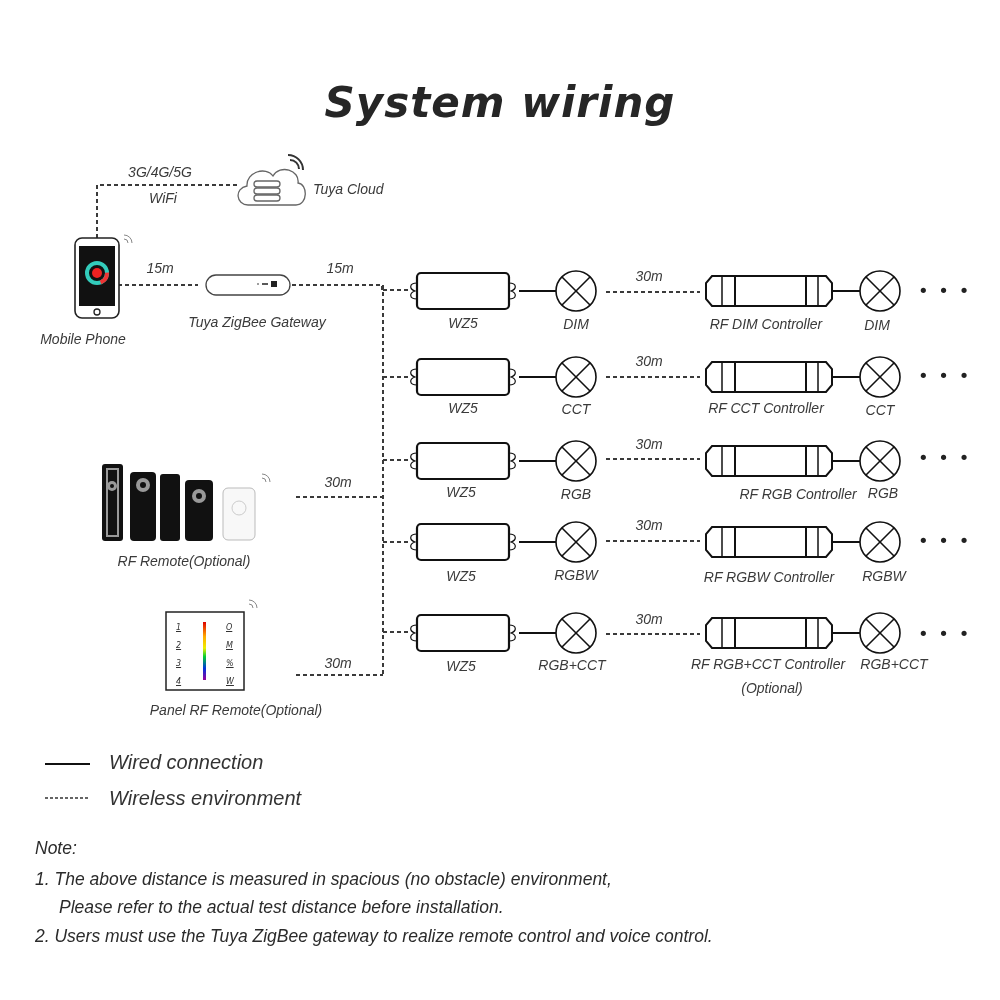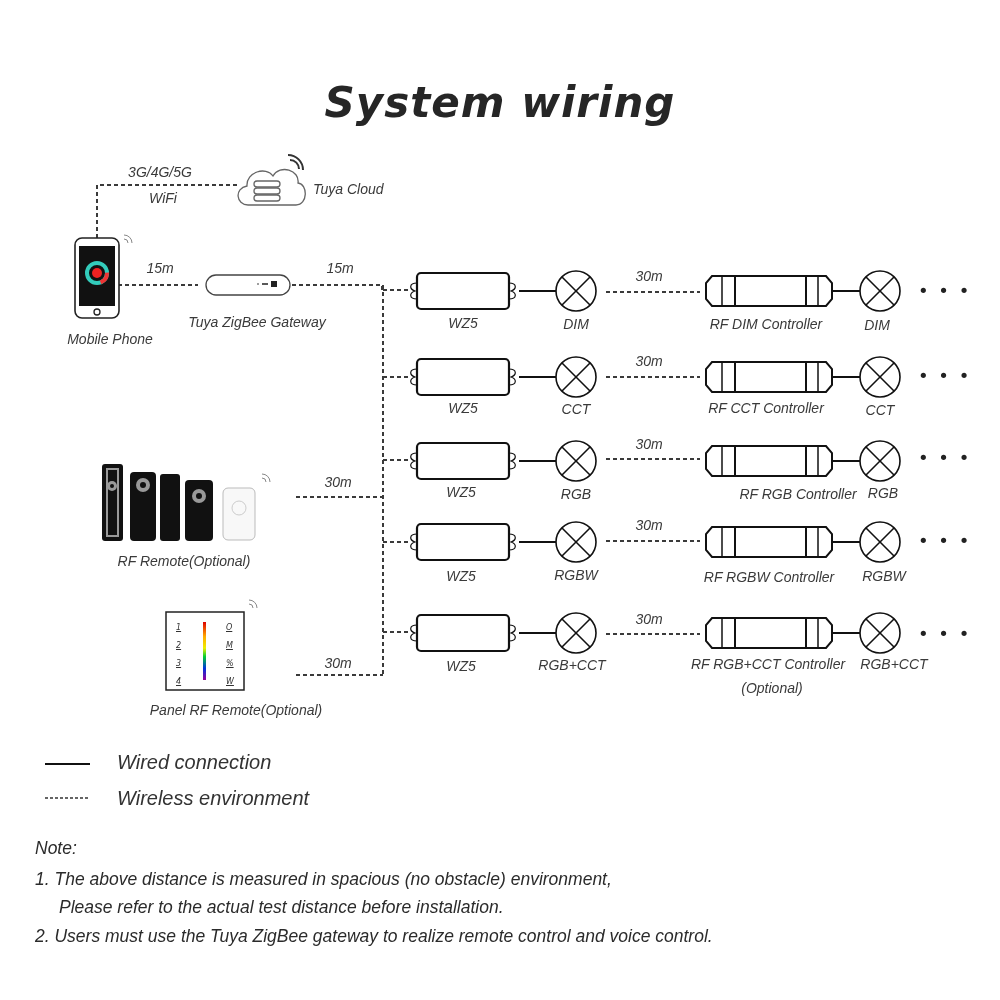--- a/index.html
+++ b/index.html
@@ -3,21 +3,21 @@
 <meta charset="utf-8">
 <style>
   html, body { margin:0; padding:0; background:#ffffff; }
   body { width:1000px; height:1000px; position:relative; overflow:hidden;
          font-family: "DejaVu Sans", sans-serif; color:#2b2b2b; }
   .abs { position:absolute; white-space:nowrap;font-style:italic; }
   .title { left:0; width:1000px; top:78px; text-align:center; font-size:42px; font-weight:bold;
            color:#262626; letter-spacing:1px; font-family:"DejaVu Sans", sans-serif; }
   .lbl { font-size:14px; color:#3a3a3a; font-family:"Liberation Sans", sans-serif; }
   .lblc { text-align:left; transform:translateX(-50%); }
-  .legend { font-size:20px; color:#333; font-family:"Liberation Sans", sans-serif;margin-left:8px; }
+  .legend { font-size:20px; color:#333; font-family:"Liberation Sans", sans-serif; }
   .note { font-size:17.5px; color:#2b2b2b; font-family:"Liberation Sans", sans-serif; }
   svg { position:absolute; left:0; top:0; }
   .dots { font-size:18px; letter-spacing:2px; color:#222; }
 </style>
 </head>
 <body>
 
 <div class="abs title">System wiring</div>
 
 <svg width="1000" height="1000">
@@ -198,21 +198,21 @@
       <line x1="894" y1="619" x2="866" y2="647" stroke="#111" stroke-width="1.6"></line>
     </g>
 
   <line x1="45" y1="764" x2="90" y2="764" stroke="#111" stroke-width="2"></line>
   <line x1="45" y1="798" x2="90" y2="798" stroke="#333" stroke-width="1.5" stroke-dasharray="3,2"></line>
 </svg>
 
 <div class="abs lbl lblc" style="left:160px;top:164px;">3G/4G/5G</div>
 <div class="abs lbl lblc" style="left:163px;top:190px;">WiFi</div>
 <div class="abs lbl" style="left:313px;top:181px;">Tuya Cloud</div>
-<div class="abs lbl lblc" style="left:110px;top:331px;">Mobile Phone</div>
+<div class="abs lbl lblc" style="left:83px;top:331px;">Mobile Phone</div>
 <div class="abs lbl lblc" style="left:160px;top:260px;">15m</div>
 <div class="abs lbl lblc" style="left:340px;top:260px;">15m</div>
 <div class="abs lbl lblc" style="left:257px;top:314px;">Tuya ZigBee Gateway</div>
 
 <div class="abs lbl lblc" style="left:338px;top:474px;">30m</div>
 <div class="abs lbl lblc" style="left:178px;top:553px;padding-left:12px;">RF Remote(Optional)</div>
 <div class="abs lbl lblc" style="left:338px;top:655px;">30m</div>
 <div class="abs lbl lblc" style="left:211px;top:702px;margin-left:25px;">Panel RF Remote(Optional)</div>
 
 <div class="abs" style="left:176px;top:619px;font-size:8px;line-height:18px;text-decoration:underline;color:#333;">

